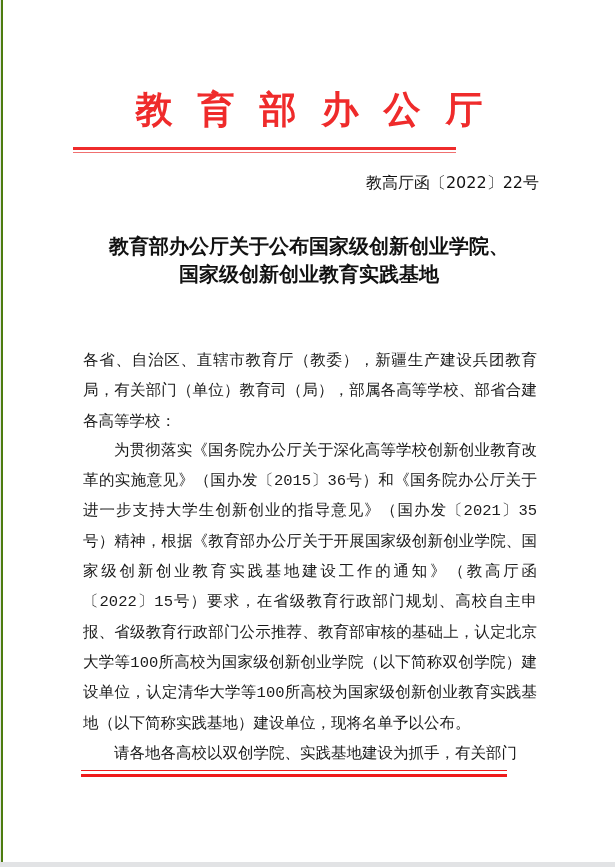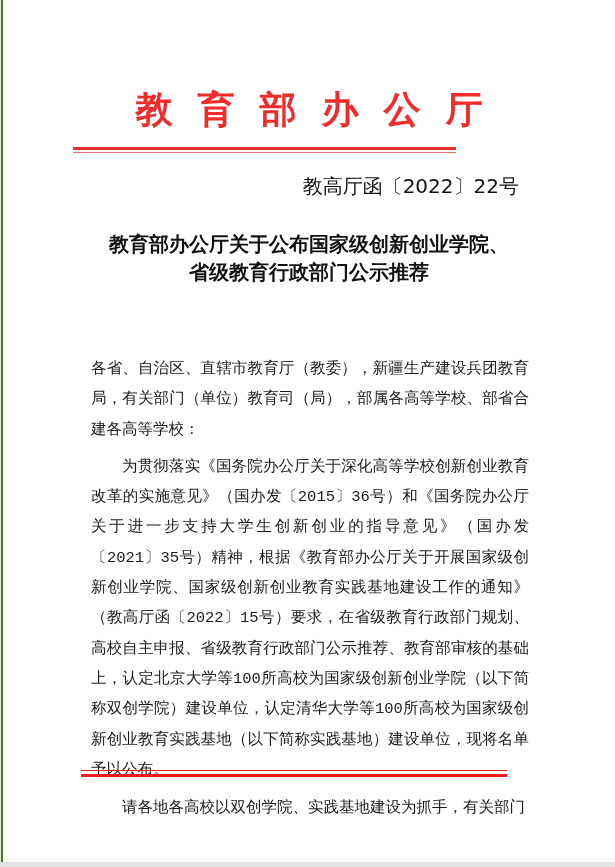--- a/index.html
+++ b/index.html
@@ -13,50 +13,50 @@
     }
     .letterhead {
       position: absolute; left: 0; top: 87px; width: 100%; text-align: center;
       color: #ef2b2b; font-size: 37px; font-weight: bold; letter-spacing: 25px;
       padding-left: 25px; box-sizing: border-box; line-height: 44px;
       font-family: "DejaVu Serif", serif;
     }
     .rule-top-thick { position: absolute; left: 70px; width: 383px; top: 147px; height: 3px; background: #ef2b2b; }
     .rule-top-thin { position: absolute; left: 70px; width: 383px; top: 152px; height: 1px; background: #f07070; }
     .doc-number {
-      position: absolute; right: 96px; top: 173px; font-size: 20px; color: #111;
+      position: absolute; right: 76px; top: 173px; font-size: 16px; color: #111;
       font-family: "DejaVu Sans", sans-serif;
     }
     .title {
       position: absolute; left: 0; top: 232px; width: 100%; text-align: center;
-      font-size: 20px; font-weight: bold; color: #111; line-height: 28px; font-family: Liberation Mono, monospace;
+      font-size: 20px; font-weight: bold; color: #111; line-height: 28px;
     }
     .body-text {
       position: absolute; left: 80px; width: 454px; top: 345px;
       font-size: 15.5px; color: #1a1a1a; line-height: 30.3px;
       text-align: justify; text-justify: inter-character;
     }
-    .body-text p { margin: 8px; }
+    .body-text p { margin: 0; }
     .indent { text-indent: 31px; font-family: Liberation Mono, monospace; }
     .rule-bot-thin { position: absolute; left: 78px; width: 426px; top: 770px; height: 1px; background: #ef1b1b; }
     .rule-bot-thick { position: absolute; left: 78px; width: 426px; top: 774px; height: 3px; background: #ef1b1b; }
   </style>
 </head>
 <body>
 
 <div class="page">
   <div class="letterhead">教育部办公厅</div>
   <div class="rule-top-thick"></div>
   <div class="rule-top-thin"></div>
 
   <div class="doc-number">教高厅函〔2022〕22号</div>
 
   <div class="title">
     <div>教育部办公厅关于公布国家级创新创业学院、</div>
-    <div>省级教育行政部门公示推荐</div>
+    <div>国家级创新创业教育实践基地</div>
   </div>
 
   <div class="body-text">
     <p>各省、自治区、直辖市教育厅（教委），新疆生产建设兵团教育局，有关部门（单位）教育司（局），部属各高等学校、部省合建各高等学校：</p>
     <p class="indent">为贯彻落实《国务院办公厅关于深化高等学校创新创业教育改革的实施意见》（国办发〔2015〕36号）和《国务院办公厅关于进一步支持大学生创新创业的指导意见》（国办发〔2021〕35号）精神，根据《教育部办公厅关于开展国家级创新创业学院、国家级创新创业教育实践基地建设工作的通知》（教高厅函〔2022〕15号）要求，在省级教育行政部门规划、高校自主申报、省级教育行政部门公示推荐、教育部审核的基础上，认定北京大学等100所高校为国家级创新创业学院（以下简称双创学院）建设单位，认定清华大学等100所高校为国家级创新创业教育实践基地（以下简称实践基地）建设单位，现将名单予以公布。</p>
     <p class="indent">请各地各高校以双创学院、实践基地建设为抓手，有关部门</p>
   </div>
 
   <div class="rule-bot-thin"></div>
   <div class="rule-bot-thick"></div>

